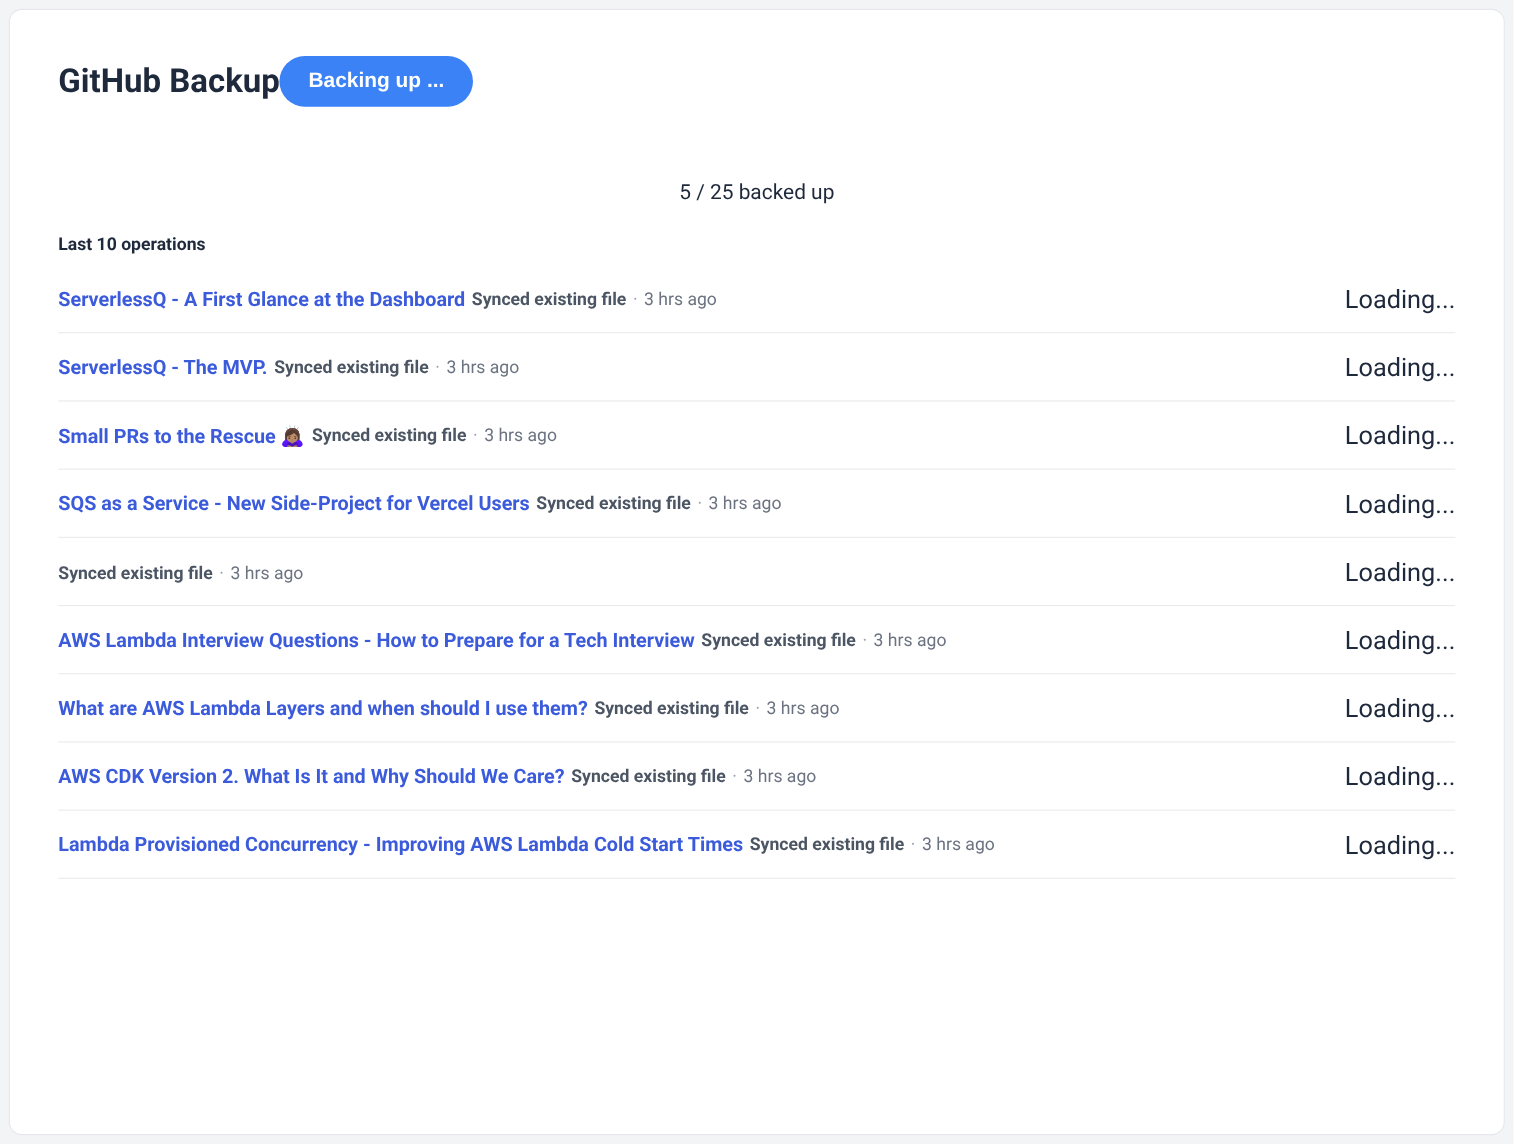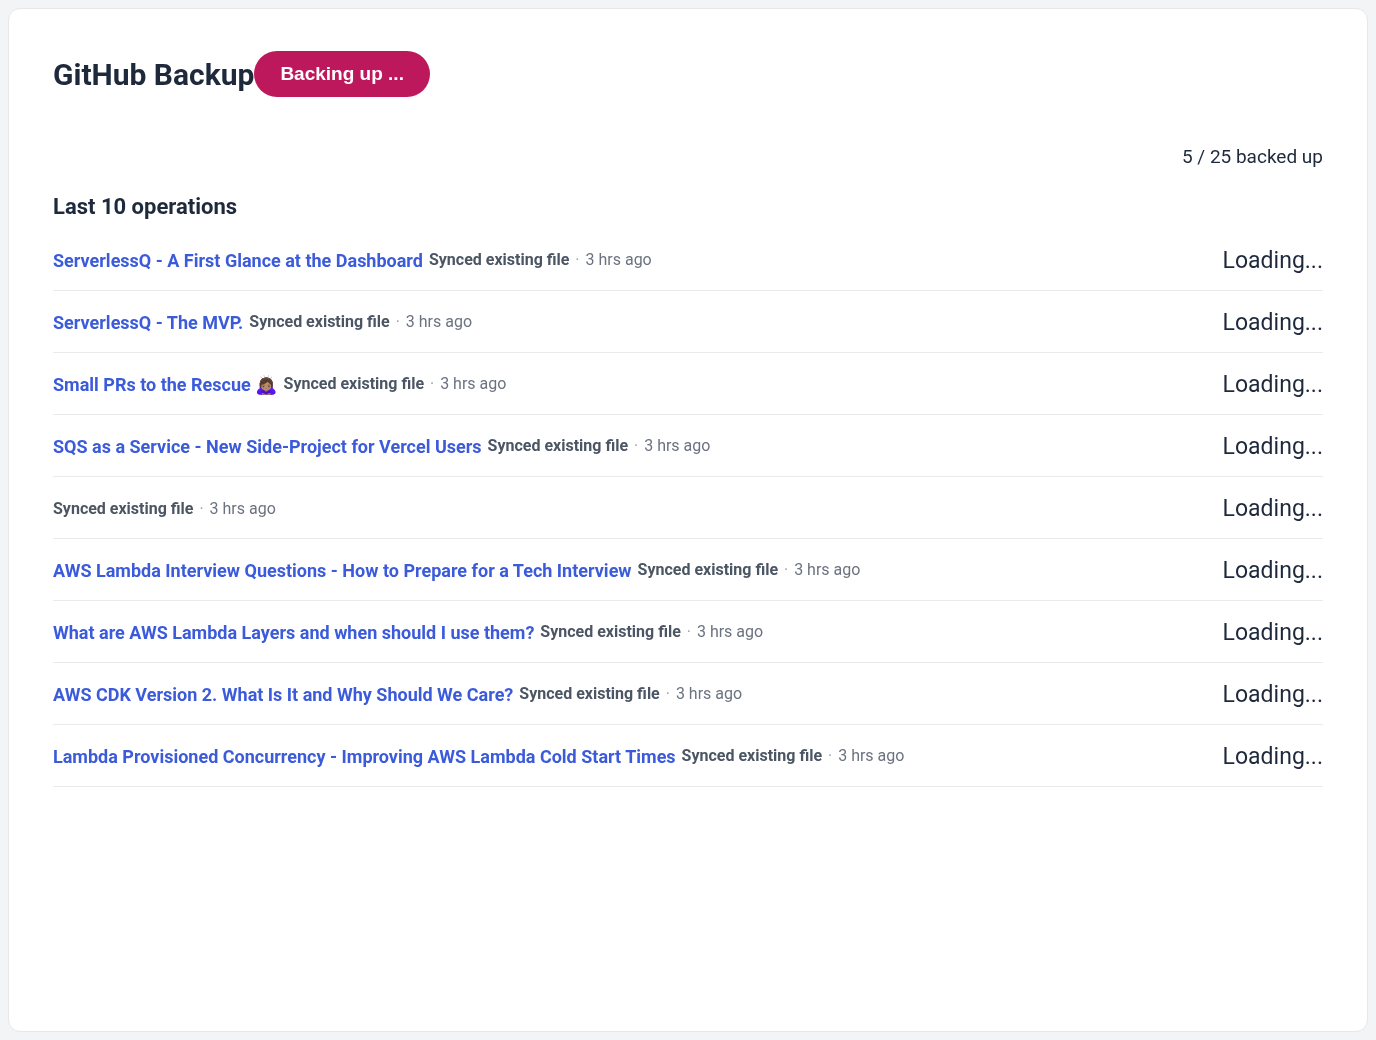--- a/index.html
+++ b/index.html
@@ -26,37 +26,37 @@
       display: flex;
       justify-content: flex-start;
       align-items: center;
     }
     .page-title {
       font-size: 30px;
       font-weight: 700;
       color: #1e293b;
     }
     .backup-button {
-      background: #be185d;
+      background: #3b82f6;
       color: #fff;
       border: none;
       border-radius: 9999px;
       padding: 12px 26px;
       font-size: 19px;
       font-weight: 600;
       cursor: pointer;
     }
     .status-row {
-      text-align: right;
-      margin-top: 48px;
+      text-align: center;
+      margin-top: 66px;
       font-size: 19px;
       color: #1e293b;
     }
     .section-title {
-      font-size: 22px;
+      font-size: 16px;
       font-weight: 700;
       color: #1e293b;
       margin-top: 26px;
       margin-bottom: 28px;
     }
     .op-list {
       list-style: none;
     }
     .op-item {
       display: flex;

